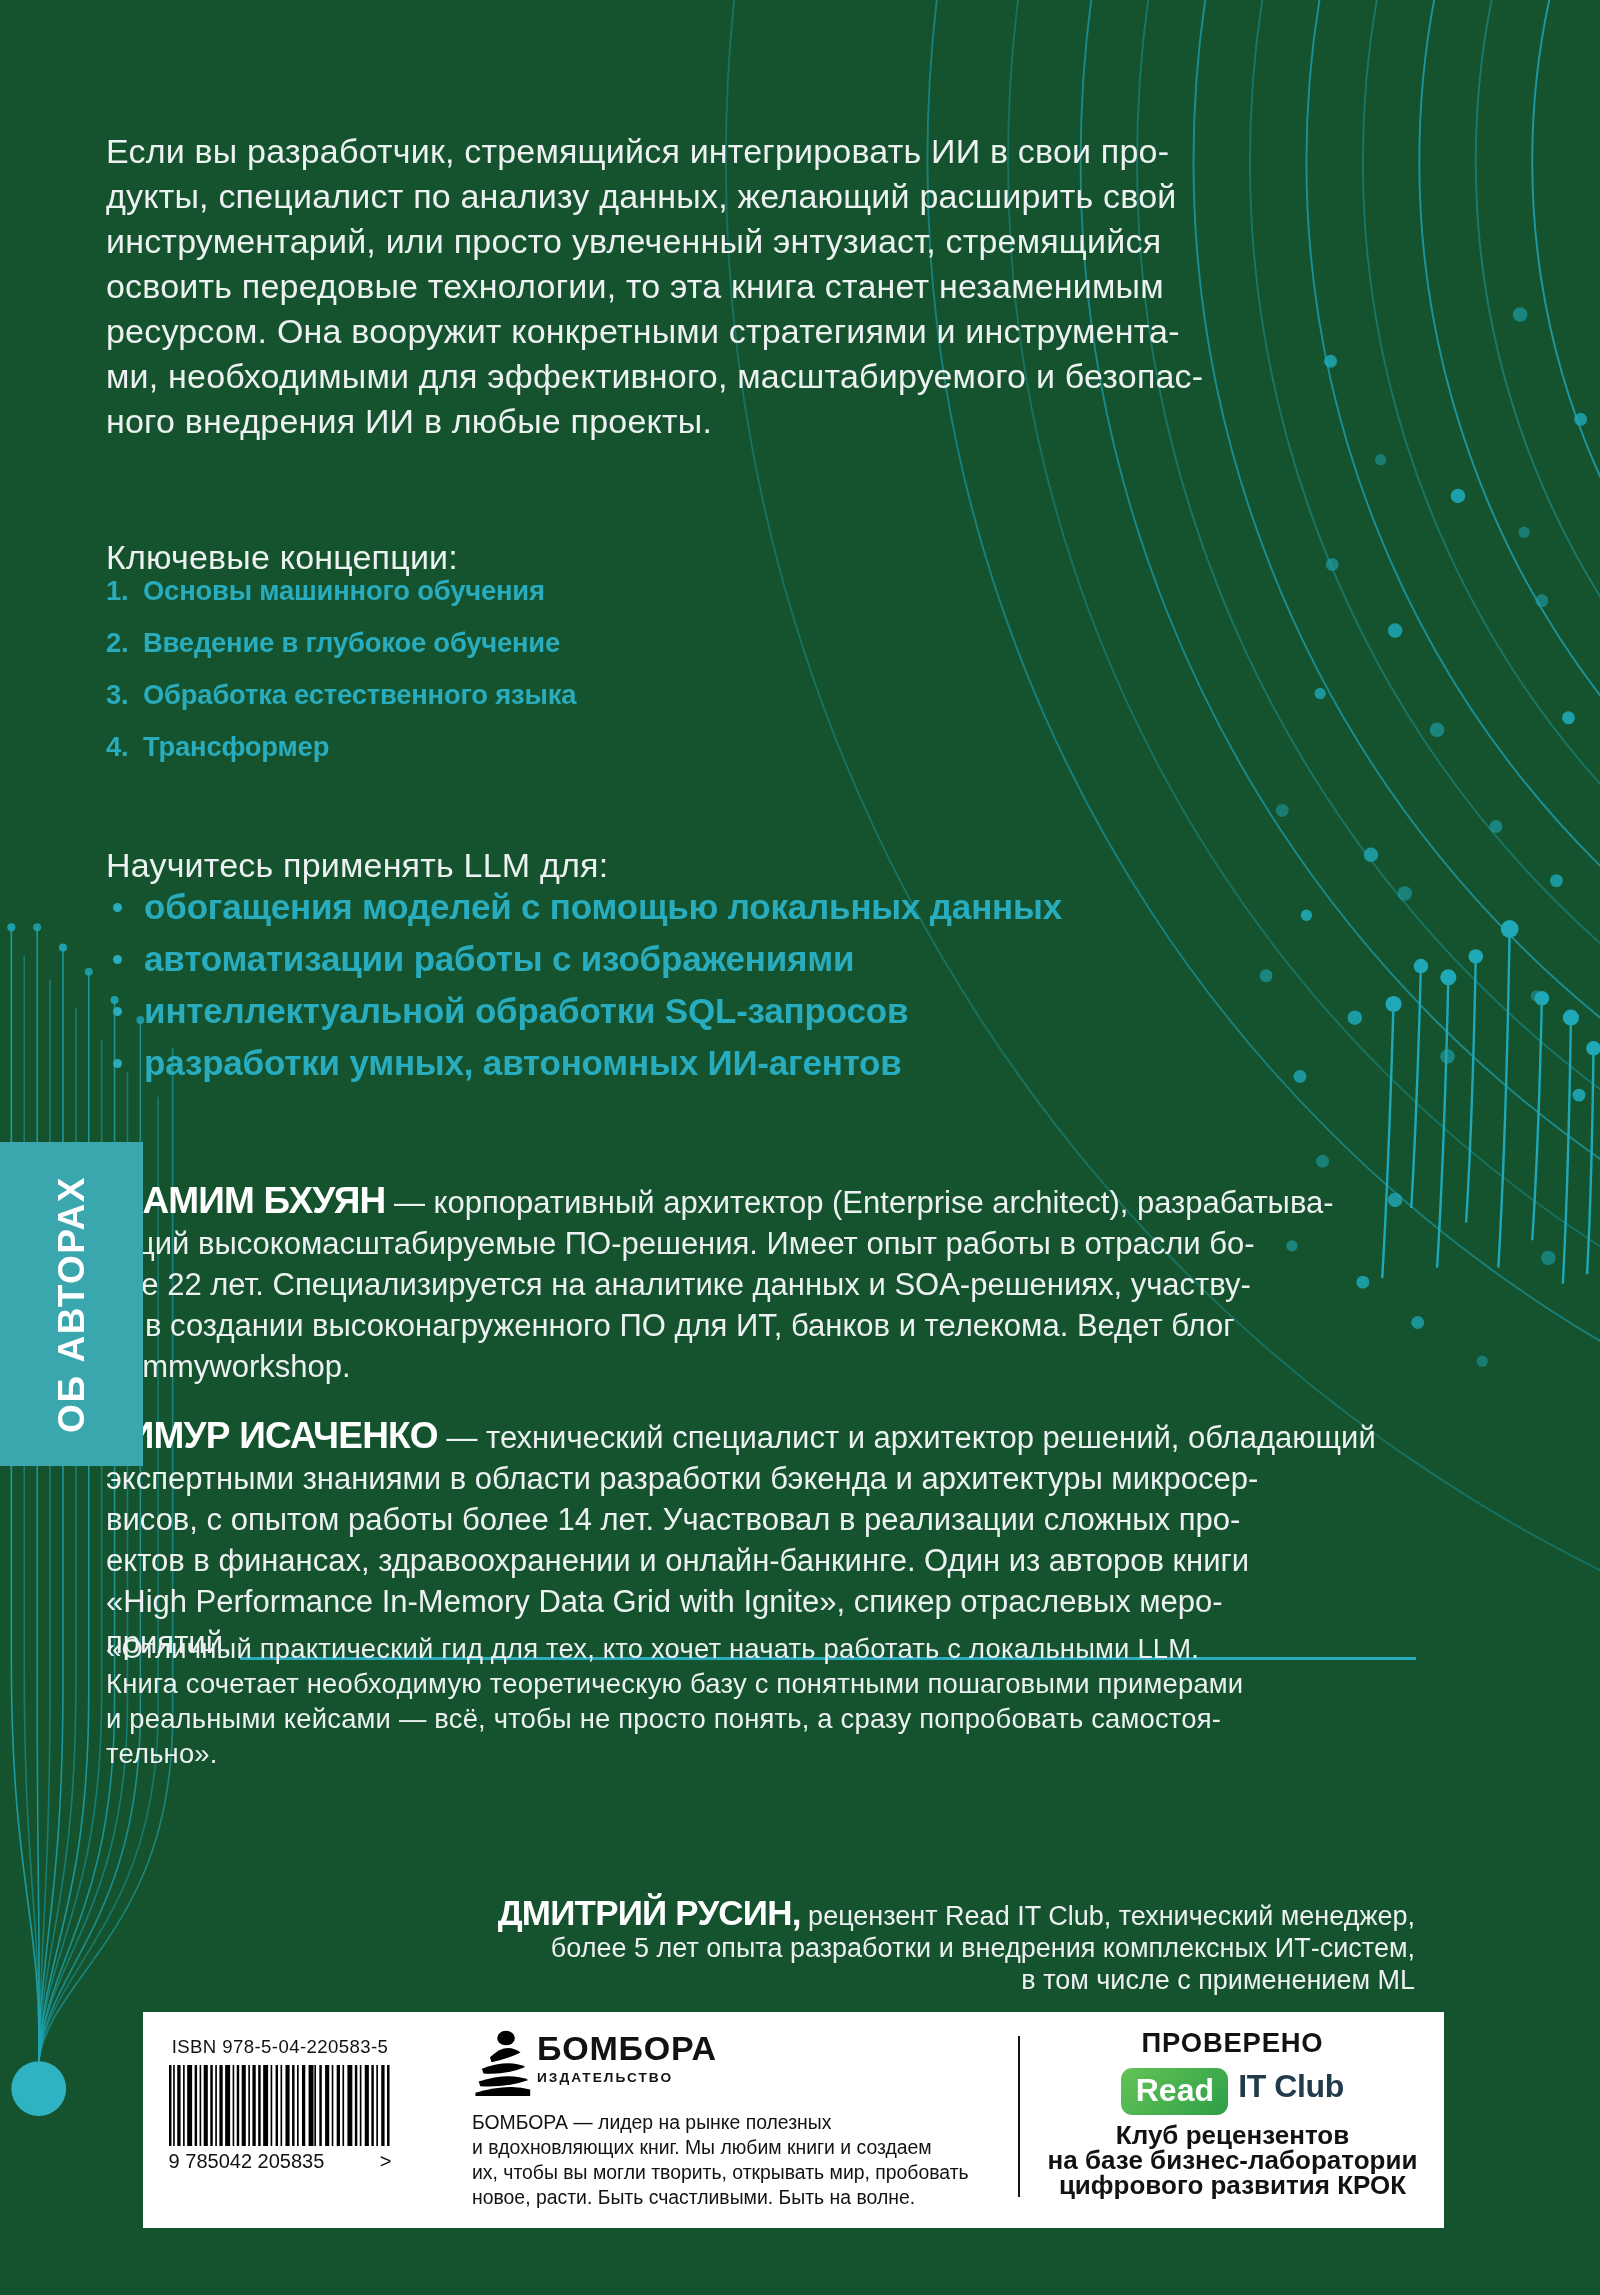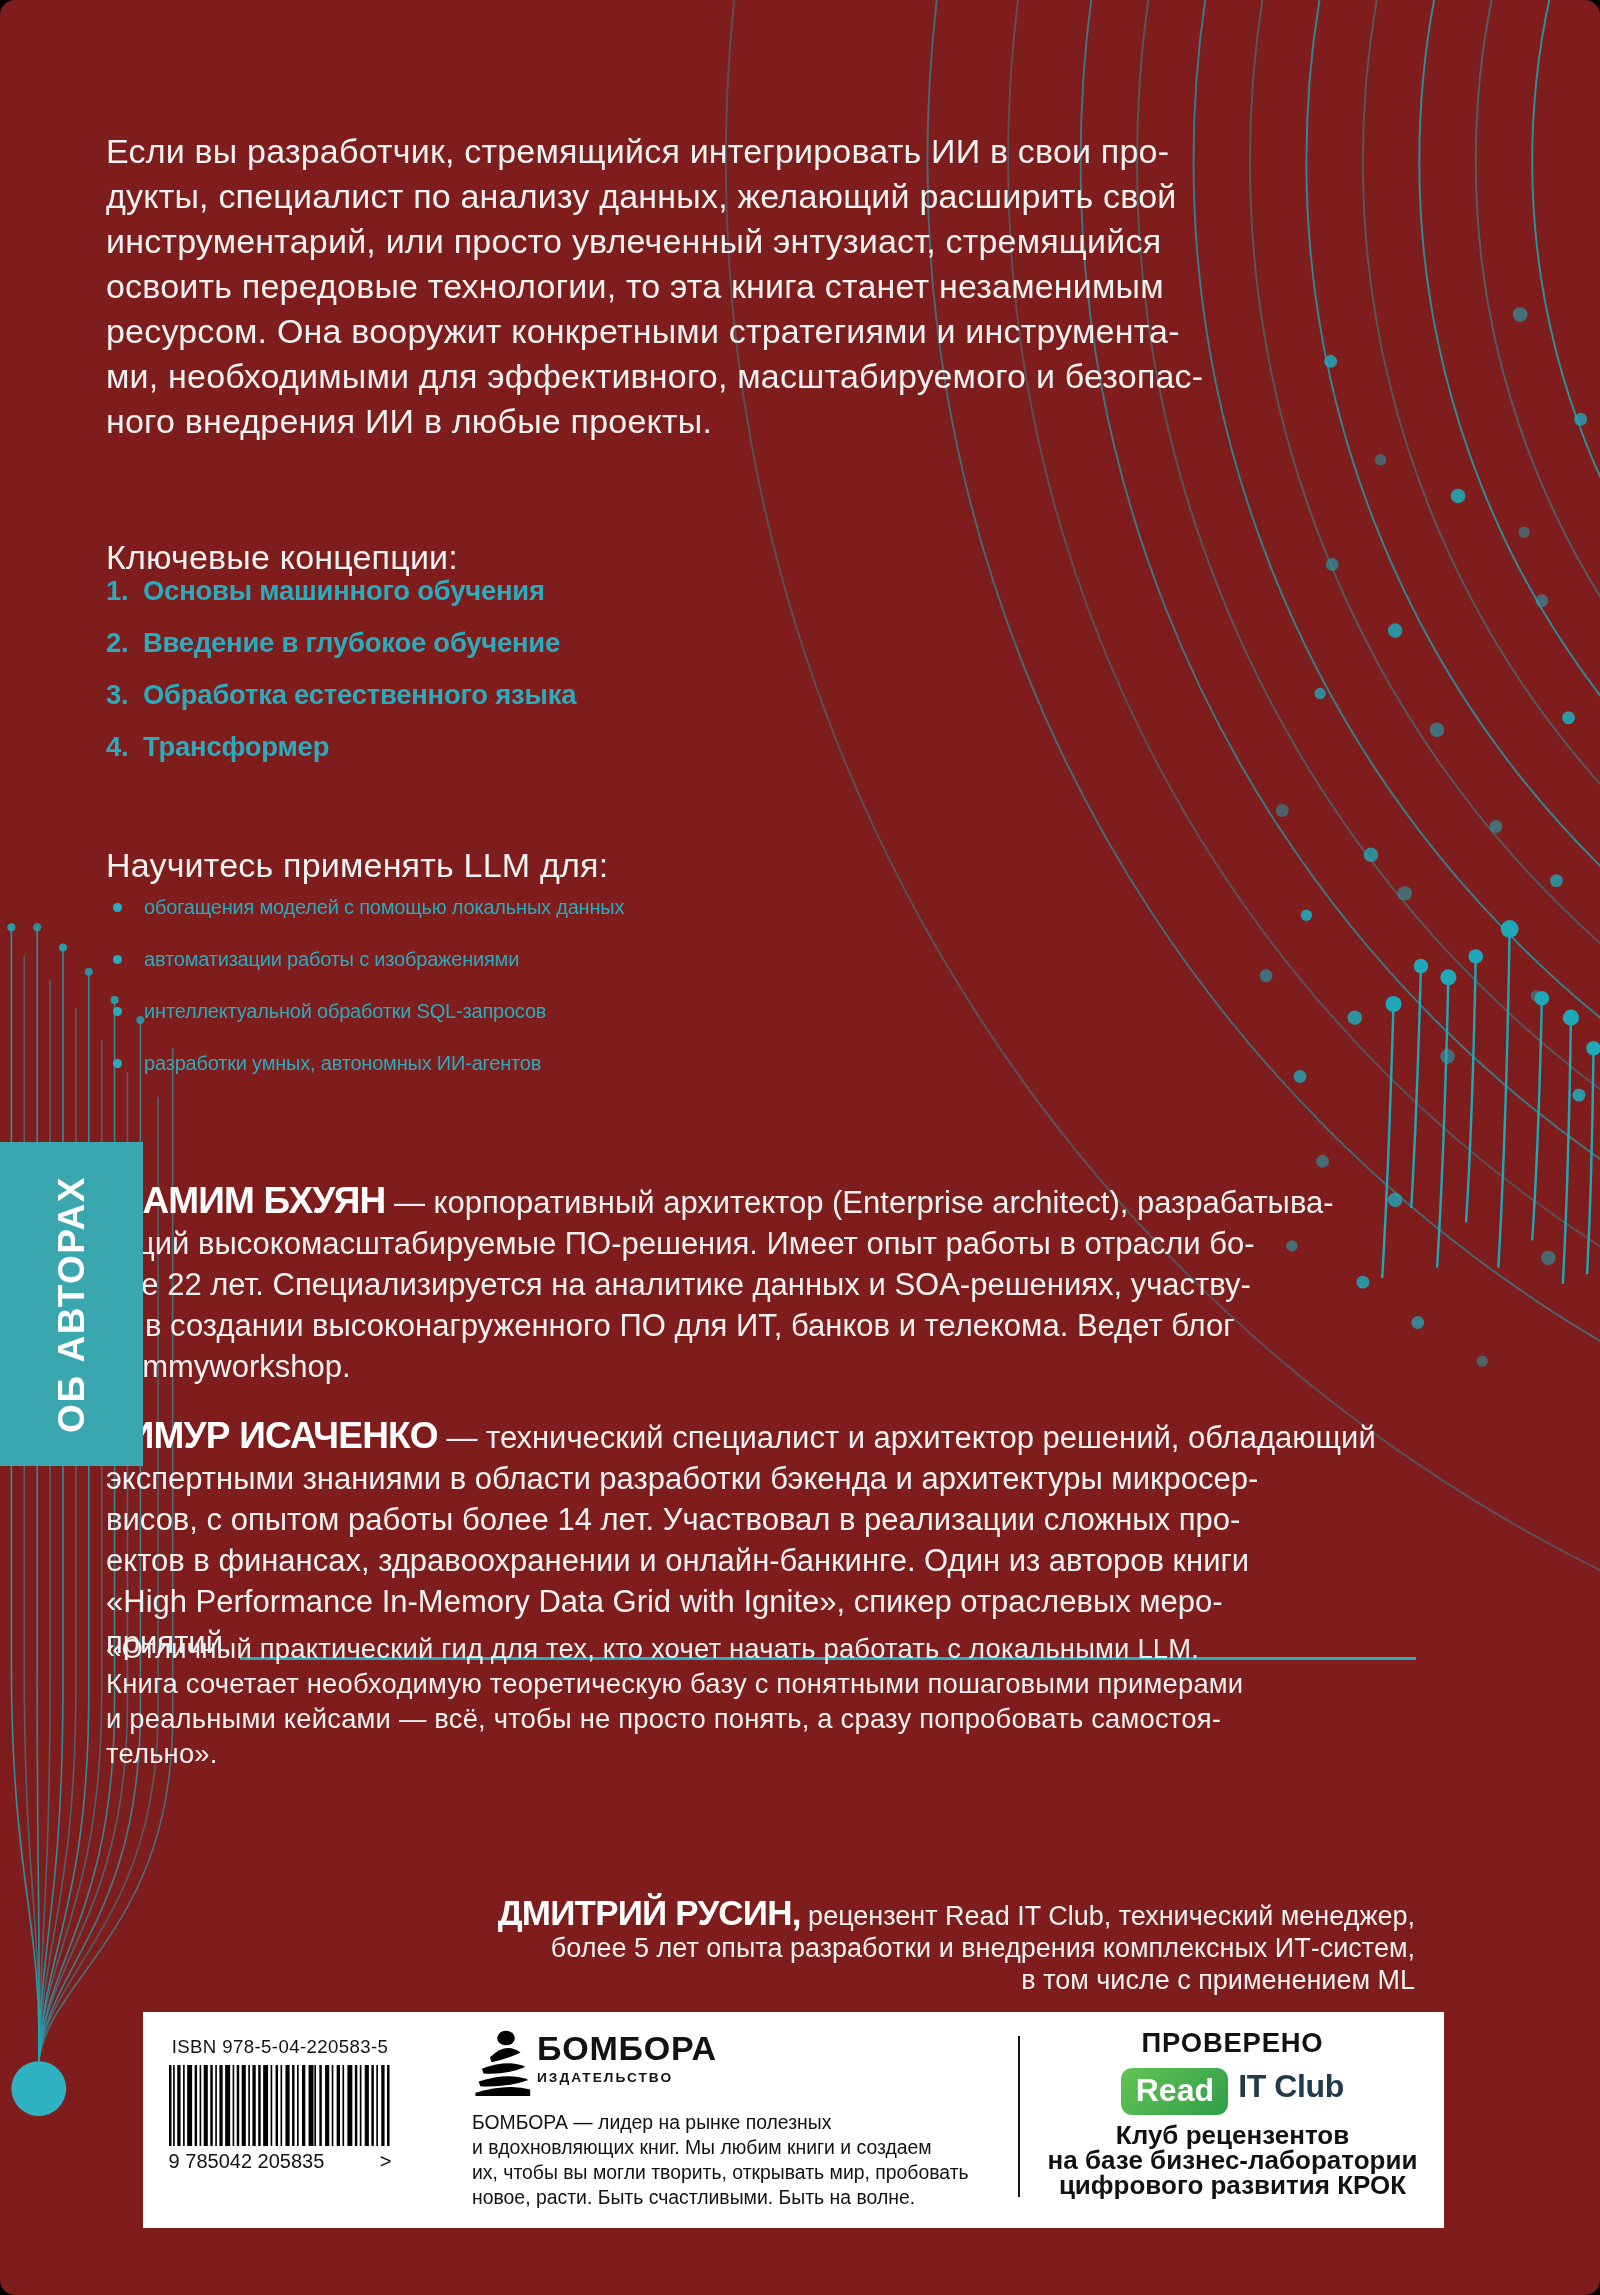--- a/index.html
+++ b/index.html
@@ -1,21 +1,20 @@
 <!DOCTYPE html>
 <html style="font-size:13px"><head>
 <meta charset="utf-8">
 <style>
   html,body{margin:0;padding:0;background:#000;}
   .page{
     position:relative;width:1600px;height:2295px;overflow:hidden;
-    background:#7f1d1d;
+    background:#14532d;
     font-family:"Liberation Sans", sans-serif;
     color:#EDF1F2;
-    border-radius:15px;
   }
   .deco{position:absolute;left:0;top:0;z-index:0;}
   .content{position:absolute;left:0;top:0;width:100%;height:100%;z-index:1;}
 
   .intro{
     position:absolute;left:106px;top:95px;width:1258px;
     font-size:34px;line-height:45px;font-weight:300;
     white-space:pre-line;letter-spacing:0.2px;
   }
   .section-heading{
@@ -23,21 +22,21 @@
     font-weight:300;letter-spacing:0.2px;
   }
   .h-key{top:507px;}
   .h-llm{top:815px;}
 
   .key-list{position:absolute;left:106px;top:565px;list-style:none;margin:0;padding:0;}
   .key-list li{display:flex;line-height:52px;font-size:27.4px;font-weight:700;color:var(--teal,#29ACBE);letter-spacing:-0.2px;}
   .key-num{width:37px;flex:none;}
 
   .bullet-list{position:absolute;left:106px;top:881px;list-style:none;margin:0;padding:0;}
-  .bullet-list li{display:flex;align-items:center;line-height:52px;height:52px;font-size:20px;font-weight:400;color:var(--teal,#29ACBE);letter-spacing:-0.2px;}
+  .bullet-list li{display:flex;align-items:center;line-height:52px;height:52px;font-size:35px;font-weight:700;color:var(--teal,#29ACBE);letter-spacing:-0.2px;}
   .bullet-dot{flex:none;width:9px;height:9px;border-radius:50%;background:var(--teal,#29ACBE);margin:0 22.6px 0 6.5px;}
 
   .about-tab{
     position:absolute;left:0;top:1142px;width:143px;height:324px;
     background:var(--teal_box,#3AA7AF);z-index:2;
     display:flex;align-items:center;justify-content:center;
   }
   .about-tab span{
     writing-mode:vertical-rl;transform:rotate(180deg);
     color:#fff;font-size:37px;font-weight:700;letter-spacing:1.6px;white-space:nowrap;

